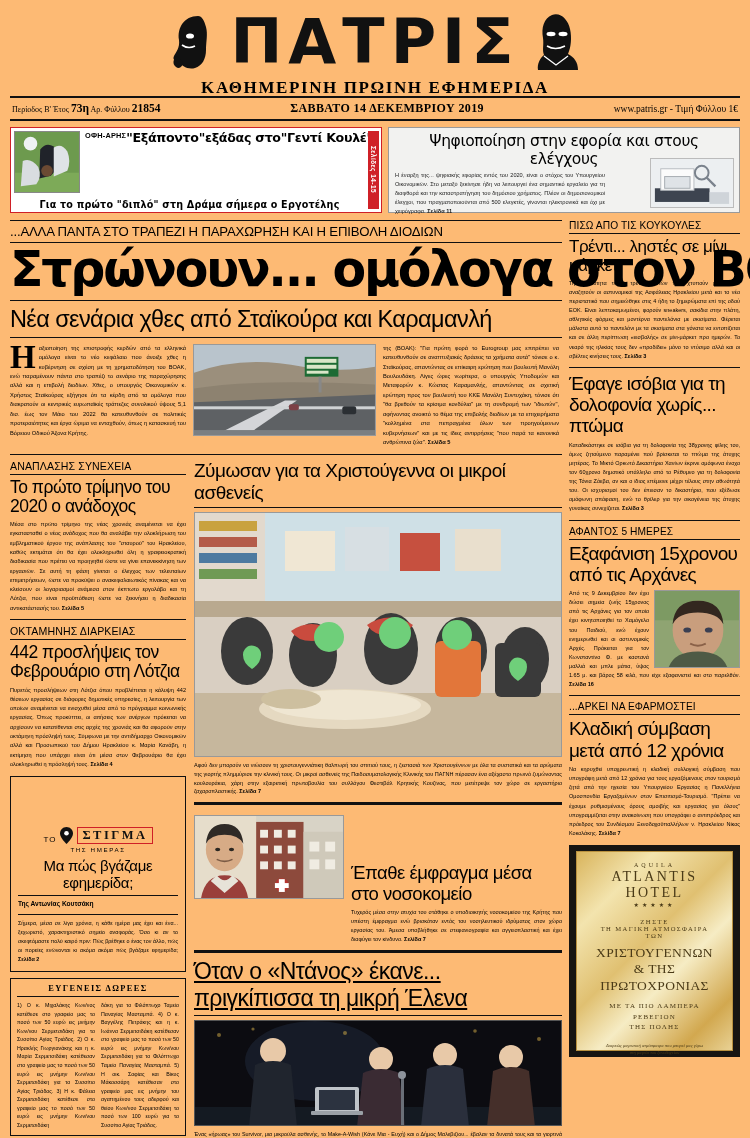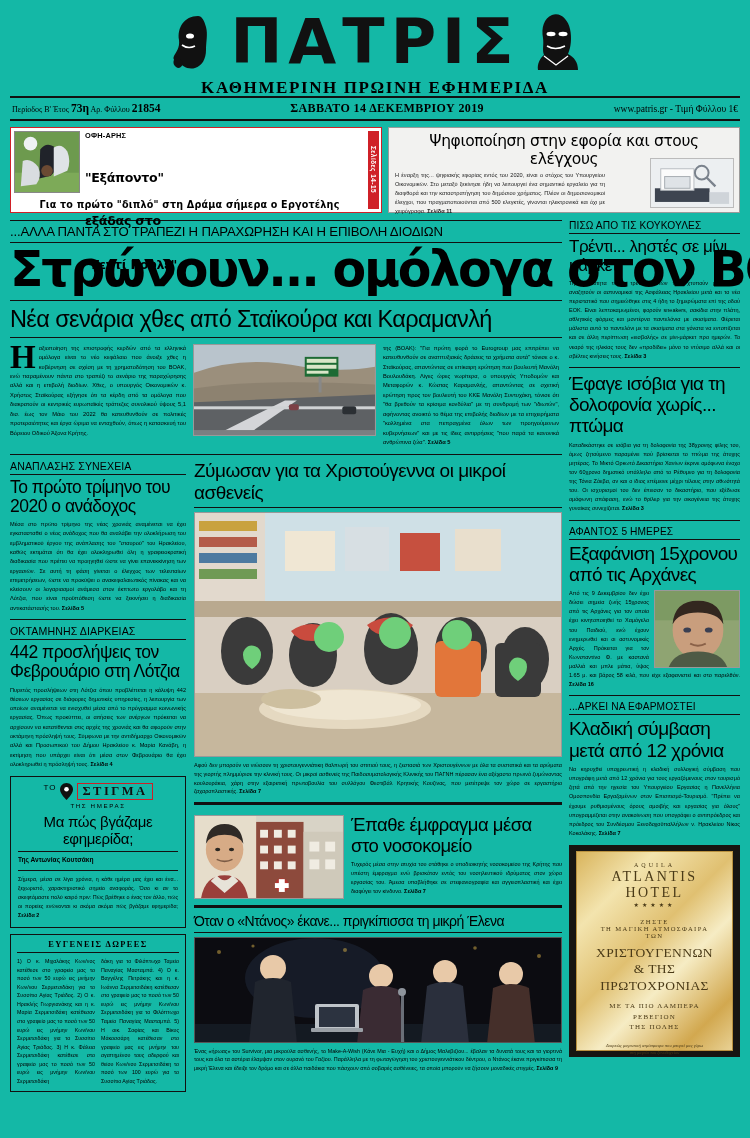--- a/index.html
+++ b/index.html
@@ -4,21 +4,21 @@
 <title>ΠΑΤΡΙΣ</title>
 <style>
   * { box-sizing: border-box; margin: 0; padding: 0; }
   html, body {
     width: 750px; height: 1138px;
     background: #ffffff;
     font-family: "Liberation Sans", sans-serif;
     color: #000;
     overflow: hidden;
   }
-  .page { position: relative; width: 750px; height: 1138px; background:#14b8a6; }
+  .page { position: relative; width: 750px; height: 1138px; background:#fdba74; }
 
   
   .masthead { position:relative; height: 92px; padding-top: 8px; }
   .masthead-inner { display:flex; align-items:center; justify-content:center; gap: 14px; height: 68px; }
   .logo-word {
     font-family: "DejaVu Sans", sans-serif;
     font-weight: 700;
     font-size: 62px;
     letter-spacing: 6px;
     line-height: 1;
@@ -47,21 +47,21 @@
   .rule-thin { height: 1.6px; background:#111; margin: 0 10px 6px 10px; }
 
   
   .topbanner { display:flex; gap: 6px; margin: 0 10px 7px 10px; height: 86px; }
   .sports-box {
     flex: 0 0 372px; border: 1.4px solid #cf2027; background:#fff;
     display:flex; position:relative; padding: 3px; gap:4px;
   }
   .sp-item { display:flex; gap: 5px; flex: 1 1 50%; }
   .sp-photo { width: 66px; height: 62px; border:1px solid #888; overflow:hidden; position:relative; }
-  .sp-text { display:flex; flex-direction:column; justify-content:flex-start;gap:30px; }
+  .sp-text { display:flex; flex-direction:row; justify-content:flex-start; }
   .sp-kicker { font-size: 7.4px; font-weight:700; letter-spacing:.2px; margin-bottom:1px; }
   .sp-line { font-family:"DejaVu Sans", sans-serif; font-weight:700; font-size: 12.6px; line-height:1.08; letter-spacing:-.3px; }
   .sp-footer {
     position:absolute; left:3px; right:16px; bottom:2px;
     font-family:"DejaVu Sans", sans-serif; font-weight:700;
     font-size: 9.6px; text-align:center; letter-spacing:.2px;
   }
   .sp-pages {
     position:absolute; right:2px; top:3px; bottom:3px; width: 11px;
     background:#cf2027; color:#fff; font-size:6.4px; font-weight:700;
@@ -120,21 +120,21 @@
   .mini-body { font-size: 5.6px; line-height:1.66; text-align:justify; }
 
   .mid-head { font-size: 19px; letter-spacing:-.5px; border-bottom:1.1px solid #111; padding-bottom:3px; margin-bottom:4px; }
   .mid-photo { width: 100%; height: 245px; border:1px solid #999; overflow:hidden; position:relative; }
   .mid-caption { font-size:5.5px; line-height:1.62; text-align:justify; padding-top:4px; }
 
   
   .stigma {
     border: 1.6px solid #111; margin-top: 7px; padding: 6px 7px 7px 7px;
   }
-  .stigma-top { display:flex; align-items:flex-start; justify-content:center; gap:4px; }
+  .stigma-top { display:flex; align-items:flex-end; justify-content:center; gap:4px;margin-top:44px; }
   .stigma-to { font-size: 8px; letter-spacing:1px; }
   .pin { width:13px; height:17px; }
   .stigma-word {
     border:1.6px solid #cf2027; color:#111; font-weight:700;
     font-size: 12.5px; letter-spacing: 2.5px; padding: 0 4px;
     font-family:"Liberation Serif", serif;
   }
   .stigma-sub { text-align:center; font-size:6.2px; letter-spacing:1.6px; margin-top:2px; }
   .stigma-q { text-align:center; font-size: 15px; margin-top:4px; letter-spacing:-.3px; }
   .stigma-hr { height:1px; background:#111; margin:4px 0; }
@@ -147,21 +147,21 @@
   .don-cols { display:flex; gap:6px; font-size:5.3px; line-height:1.62; text-align:justify; }
   .don-cols > div { flex:1; }
 
   
   .heart { display:flex; gap:7px; padding-top:5px; }
   .heart-photo { width: 150px; height: 84px; border:1px solid #999; overflow:hidden; position:relative; flex:0 0 150px; }
   .heart-head { font-size: 18.5px; line-height:1.12; letter-spacing:-.5px; }
   .heart-body { font-size:5.5px; line-height:1.64; text-align:justify; padding-top:4px; }
   .rule-black { height:2.6px; background:#111; margin:6px 0 5px 0; }
 
-  .ntanos-head { font-size:14px; letter-spacing:-.5px; padding-bottom:3px; border-bottom:1.1px solid #111; margin-bottom:4px; }
+  .ntanos-head { font-size:23px; letter-spacing:-.5px; padding-bottom:3px; border-bottom:1.1px solid #111; margin-bottom:4px;text-decoration:underline; }
   .ntanos-photo { width:100%; height:106px; border:1px solid #555; overflow:hidden; position:relative; background:#0b0b10; }
   .ntanos-cap { font-size:5.4px; line-height:1.62; text-align:justify; padding-top:4px; }
 
   
   .side-kicker { font-size:10.2px; border-bottom:1px solid #111; padding-bottom:2px; margin-bottom:3px; letter-spacing:.1px; }
   .side-head { font-size:17px; line-height:1.12; letter-spacing:-.5px; margin-bottom:4px; }
   .side-body { font-size:5.5px; line-height:1.66; text-align:justify; }
   .side-sep { height:1px; background:#111; margin:6px 0 5px 0; }
   .side-photo { width:86px; height:78px; border:1px solid #999; float:right; margin:1px 0 2px 5px; overflow:hidden; position:relative; }
   .side-head-big { font-size:19px; line-height:1.12; letter-spacing:-.6px; margin-bottom:4px; }
@@ -458,21 +458,21 @@
                 <rect x="0" y="0" width="62" height="84" fill="#e6ddcb"></rect>
                 <ellipse cx="30" cy="34" rx="19" ry="22" fill="#d7ab86"></ellipse>
                 <path d="M11 28 q2 -20 19 -20 q17 0 19 20 q-5 -9 -19 -9 q-14 0 -19 9 z" fill="#2f2a26"></path>
                 <ellipse cx="23" cy="34" rx="2.6" ry="1.8" fill="#2b2722"></ellipse>
                 <ellipse cx="37" cy="34" rx="2.6" ry="1.8" fill="#2b2722"></ellipse>
                 <path d="M22 44 q8 4 16 0" stroke="#7a5a44" stroke-width="1.6" fill="none"></path>
                 <path d="M6 84 q4 -24 24 -24 q20 0 24 24 z" fill="#9a3f3a"></path>
                 <path d="M22 60 q8 10 16 0 l6 6 -14 12 -14 -12 z" fill="#e7e3d8"></path>
               </svg>
             </div>
-            <div style="flex:1;">
+            <div style="flex:1;margin-top:48px;">
               <div class="heart-head">Έπαθε έμφραγμα μέσα στο νοσοκομείο</div>
               <div class="heart-body">
                 <span>Τυχερός μέσα στην ατυχία του στάθηκε ο υποδιοικητής νοσοκομείου της Κρήτης που υπέστη έμφραγμα ενώ βρισκόταν εντός του νοσηλευτικού ιδρύματος στον χώρο εργασίας του. Άμεσα υποβλήθηκε σε στεφανιογραφία και αγγειοπλαστική και έχει διαφύγει τον κίνδυνο.</span>
                 <b class="pg">Σελίδα 7</b>
               </div>
             </div>
           </div>
 
           <div class="rule-black"></div>
 

